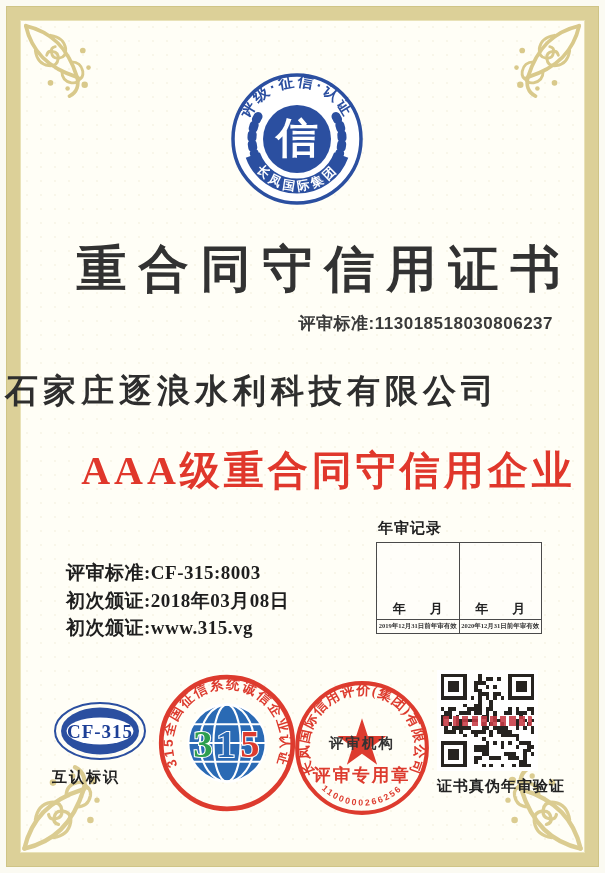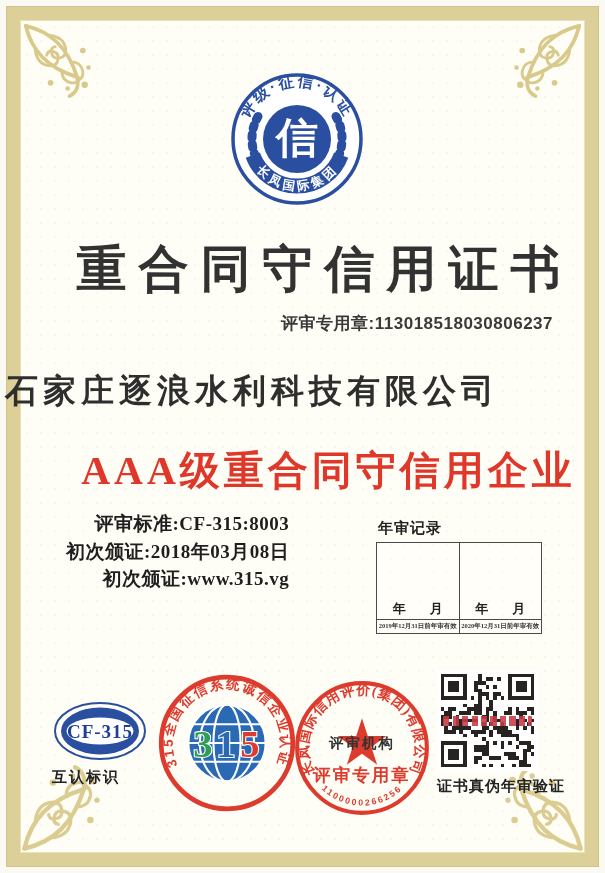--- a/index.html
+++ b/index.html
@@ -43,21 +43,21 @@
     font-size:33px;font-weight:900;color:#2e2e2e;
     letter-spacing:5px;text-indent:5px;white-space:nowrap;
   }
   .award{
     position:absolute;top:443px;left:0;width:100%;z-index:2;
     text-align:center;font-family:"Liberation Serif",serif;
     font-size:40px;font-weight:bold;color:#e0372b;
     letter-spacing:4px;text-indent:4px;white-space:nowrap;padding-left:24px;
   }
 
-  .details{position:absolute;left:66px;top:510px;z-index:2;text-align:right;}
+  .details{position:absolute;left:66px;top:559px;z-index:2;}
   .details .line{
     font-size:19px;font-weight:bold;color:#1e1e1e;
     line-height:27.5px;letter-spacing:.5px;white-space:nowrap;
   }
 
   .review{position:absolute;left:376px;top:519px;z-index:2;width:198px;}
   .review-title{font-size:15px;font-weight:bold;color:#222;margin:0 0 4px 2px;letter-spacing:1px;}
   .review-box{display:flex;width:164px;height:90px;border:1.5px solid #4a4a4a;background:rgba(255,255,255,.4);}
   .review-cell{flex:1;position:relative;}
   .review-cell + .review-cell{border-left:1.5px solid #4a4a4a;}
@@ -146,21 +146,21 @@
     <circle cx="85" cy="75" r="34" fill="#2b4fa0"></circle>
     <text x="85" y="88" text-anchor="middle" font-family="Liberation Sans, sans-serif" font-size="42" font-weight="900" fill="#ffffff">信</text>
 
     <path id="arcBot" d="M 40.8,91.1 A 47,47 0 0 0 129.2,91.1" fill="none" stroke="#2b4fa0" stroke-width="15"></path>
     <text font-family="Liberation Sans, sans-serif" font-size="12.5" font-weight="bold" fill="#ffffff" letter-spacing="2" dy="4">
       <textPath href="#arcBot" startOffset="50%" text-anchor="middle">长凤国际集团</textPath>
     </text>
   </svg>
 
   <div class="title">重合同守信用证书</div>
-  <div class="credit-code">评审专用章:113018518030806237</div>
+  <div class="credit-code">评审标准:113018518030806237</div>
   <div class="company">石家庄逐浪水利科技有限公司</div>
   <div class="award">AAA级重合同守信用企业</div>
 
   <div class="details">
     <div class="line">评审标准:CF-315:8003</div>
     <div class="line">初次颁证:2018年03月08日</div>
     <div class="line">初次颁证:www.315.vg</div>
   </div>
 
   <div class="review">

